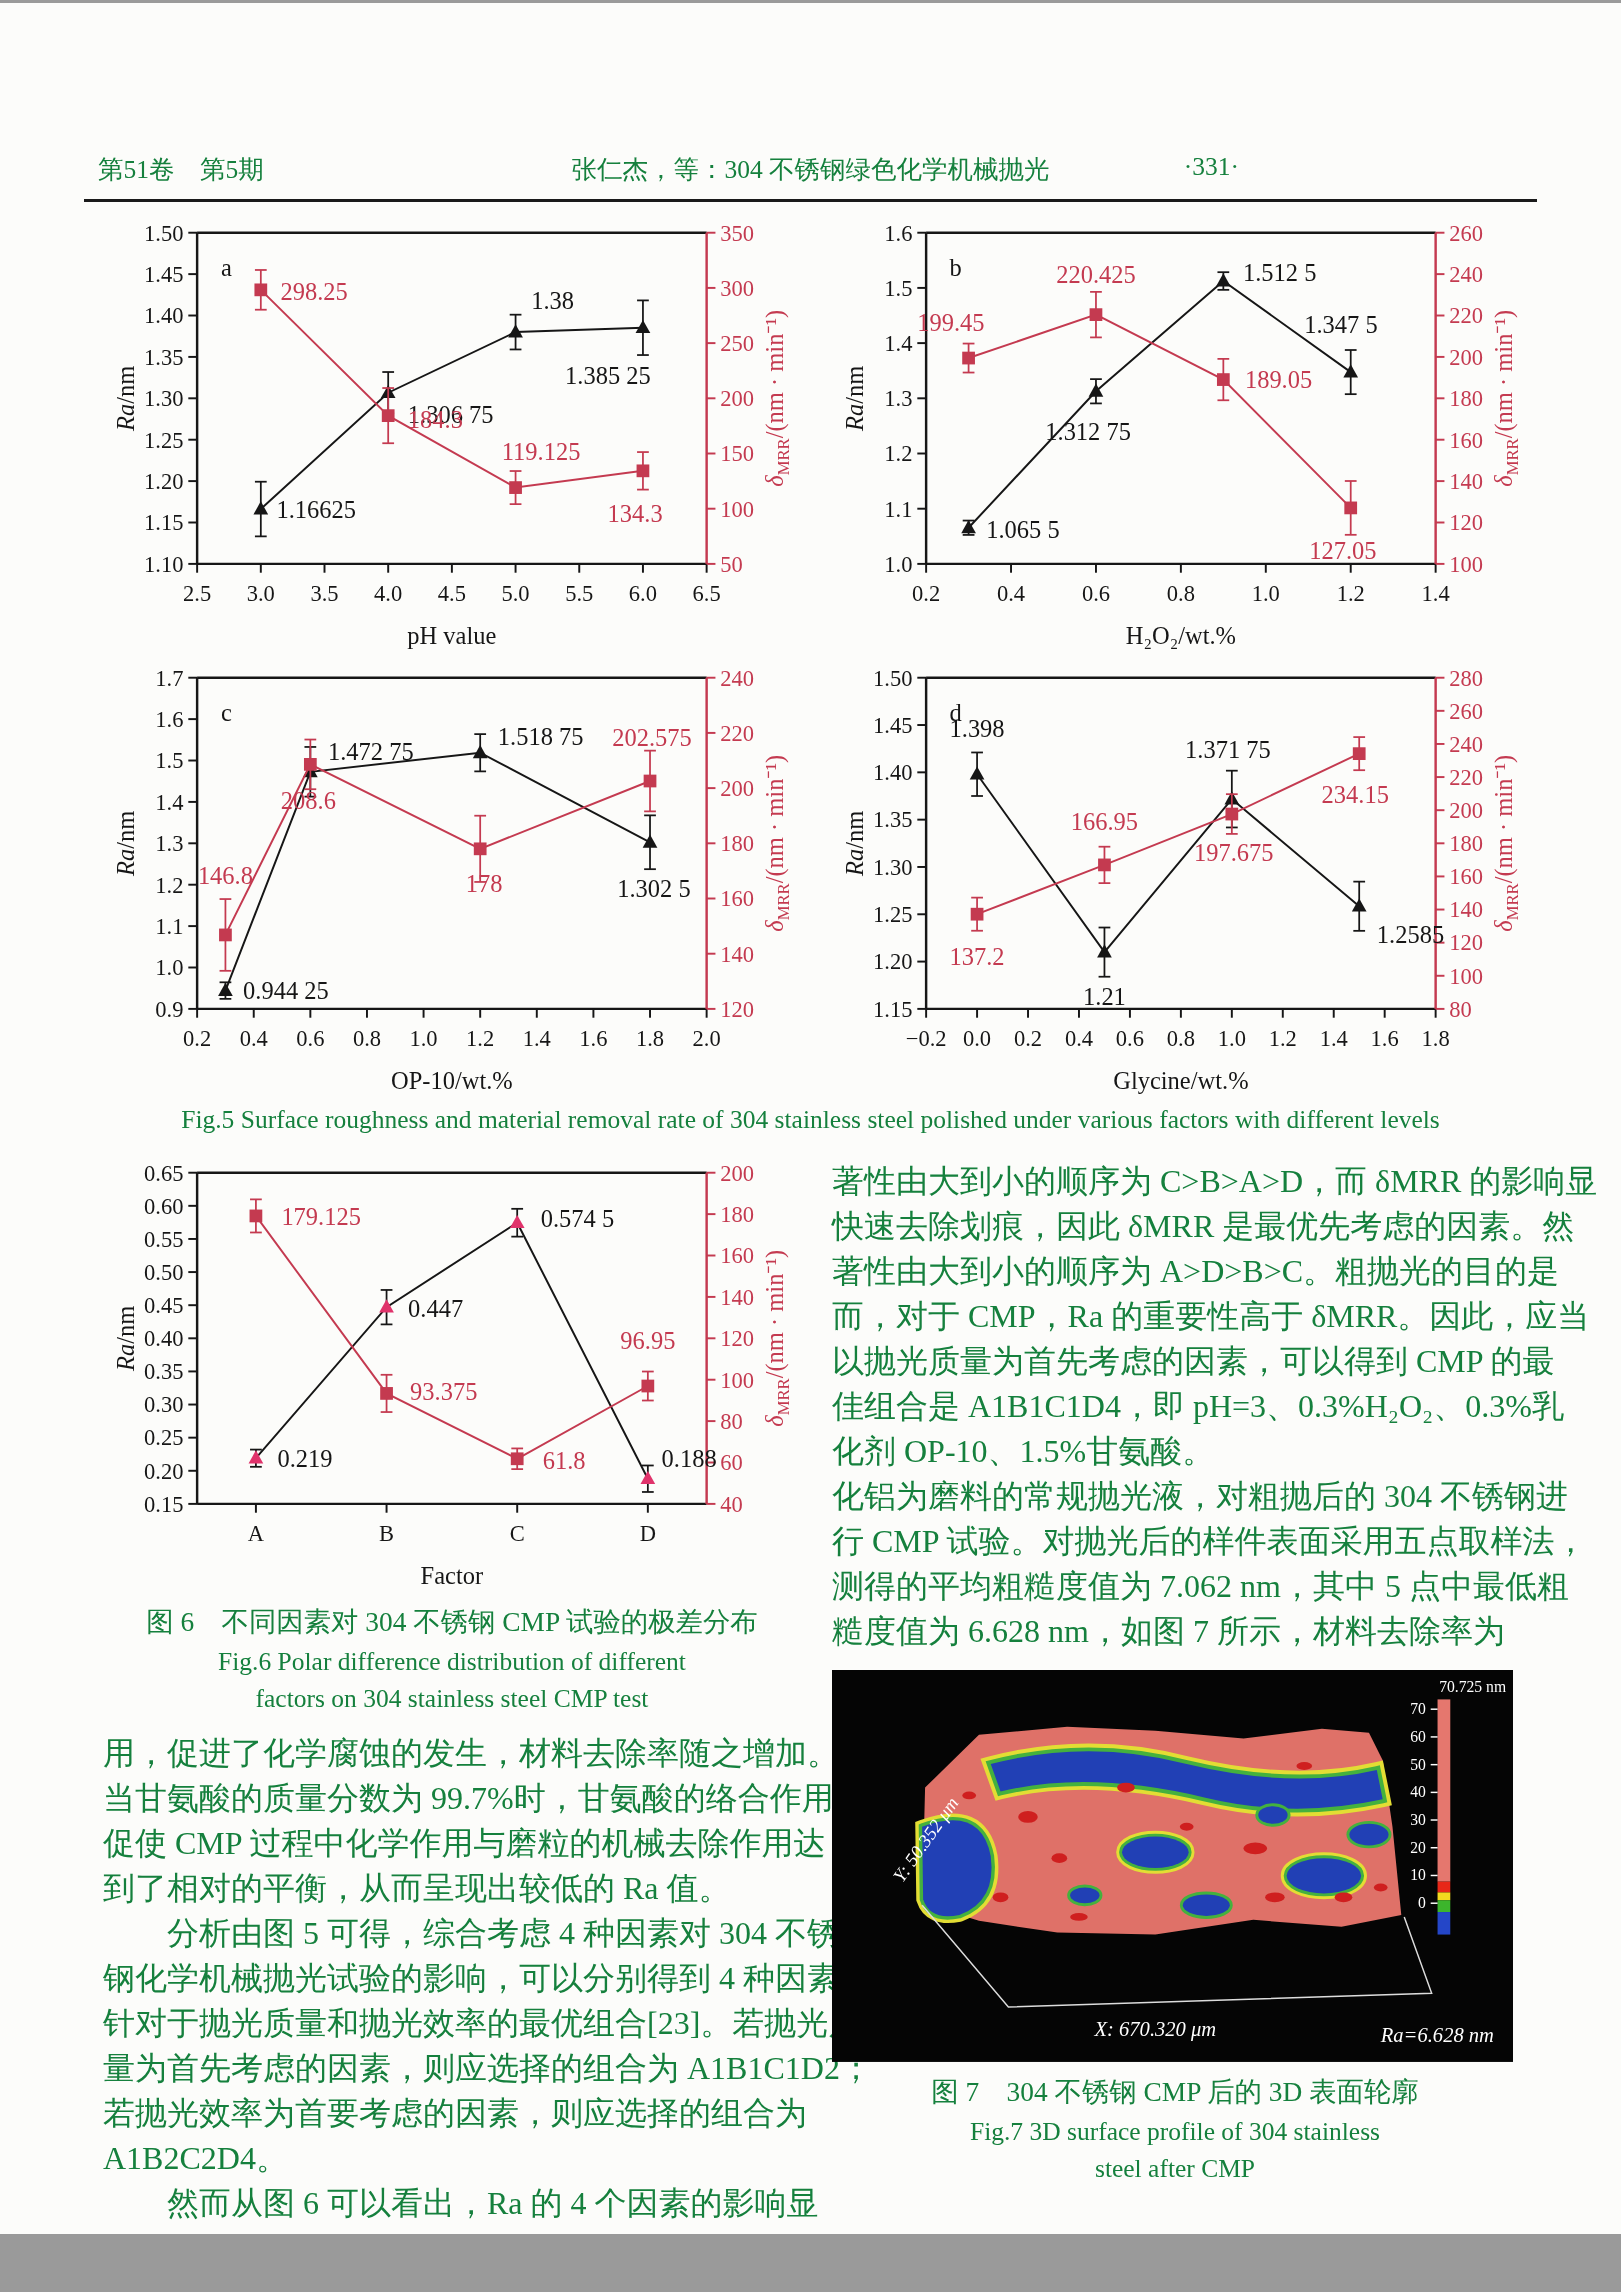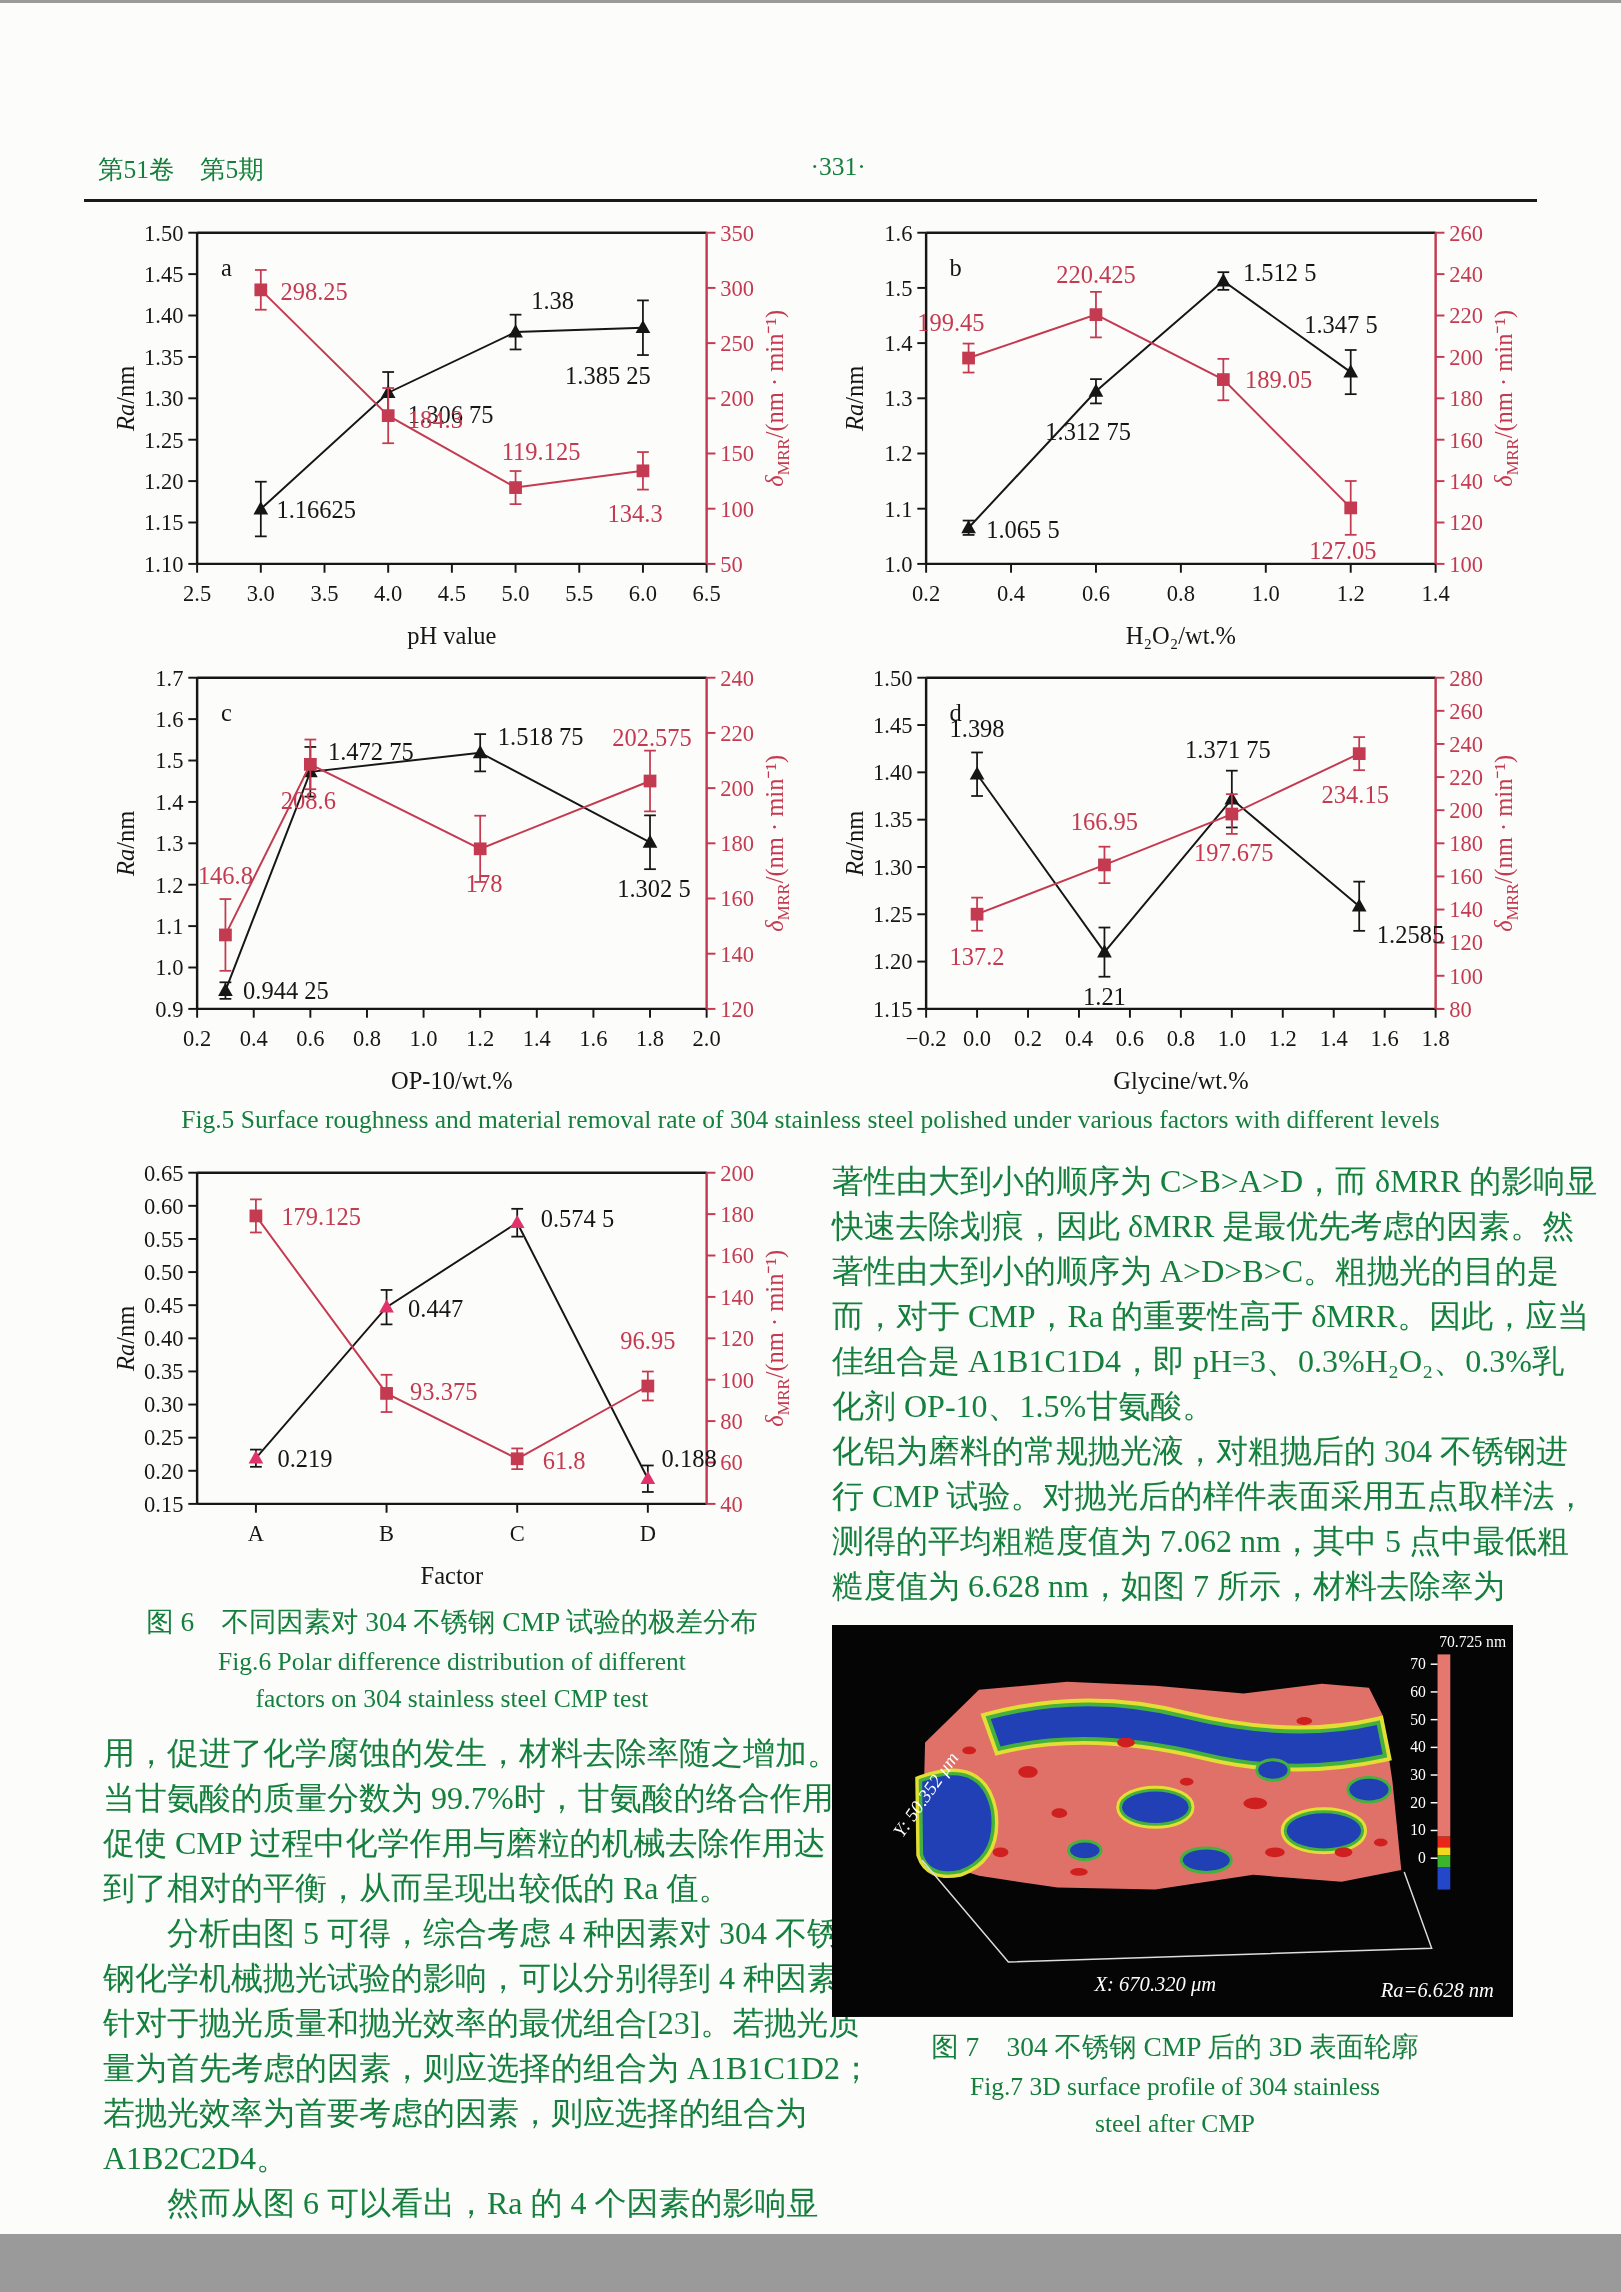--- a/index.html
+++ b/index.html
@@ -24,20 +24,21 @@
   .fig7-wrap svg{display:block;}
   .f7-caption{margin-top:9.8px;}
 </style>
 </head>
 <body>
 
 <div class="page">
 
   <div class="header">
     <span class="h-left">第51卷　第5期</span>
+    <span class="h-center">张仁杰，等：304 不锈钢绿色化学机械抛光</span>
     <span class="h-right">·331·</span>
   </div>
   <div class="rule"></div>
 
   <div class="content">
 
     <div class="fig5-grid">
       <div class="chart">
           <svg viewBox="0 0 700 446" width="686" height="437" style="font-family:&quot;Liberation Serif&quot;,serif;">
             <line x1="96" y1="14" x2="616" y2="14" stroke="#161616" stroke-width="2.5"></line>
@@ -589,20 +590,21 @@
             <div class="tline">　　然而从图 6 可以看出，Ra 的 4 个因素的影响显</div>
           </div>
       </div>
 
       <div class="col-right">
         <div class="para">
             <div class="tline">著性由大到小的顺序为 C&gt;B&gt;A&gt;D，而 δMRR 的影响显</div>
             <div class="tline">快速去除划痕，因此 δMRR 是最优先考虑的因素。然</div>
             <div class="tline">著性由大到小的顺序为 A&gt;D&gt;B&gt;C。粗抛光的目的是</div>
             <div class="tline">而，对于 CMP，Ra 的重要性高于 δMRR。因此，应当</div>
+            <div class="tline">以抛光质量为首先考虑的因素，可以得到 CMP 的最</div>
             <div class="tline">佳组合是 A1B1C1D4，即 pH=3、0.3%H₂O₂、0.3%乳</div>
             <div class="tline">化剂 OP-10、1.5%甘氨酸。</div>
             <div class="tline">化铝为磨料的常规抛光液，对粗抛后的 304 不锈钢进</div>
             <div class="tline">行 CMP 试验。对抛光后的样件表面采用五点取样法，</div>
             <div class="tline">测得的平均粗糙度值为 7.062 nm，其中 5 点中最低粗</div>
             <div class="tline">糙度值为 6.628 nm，如图 7 所示，材料去除率为</div>
           </div>
 
         <div class="fig7-wrap">
           <svg viewBox="0 0 695 400" width="681">

